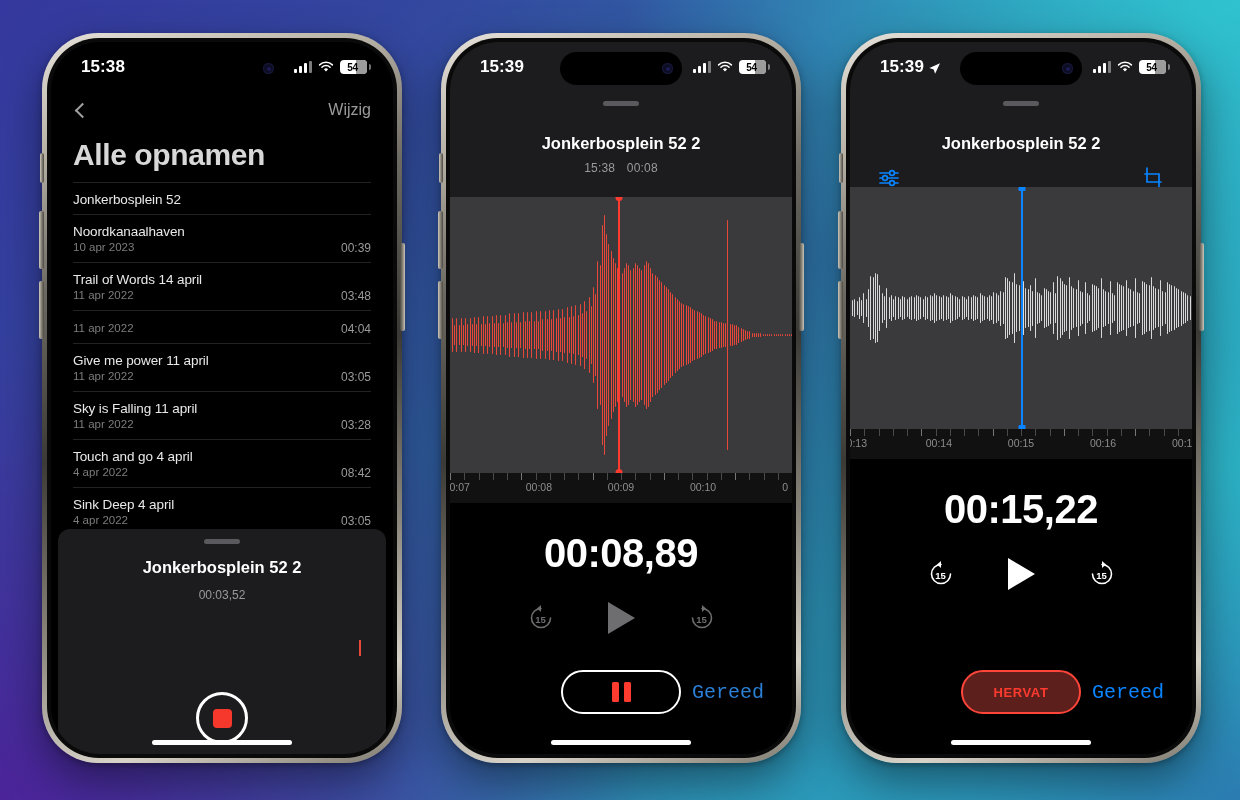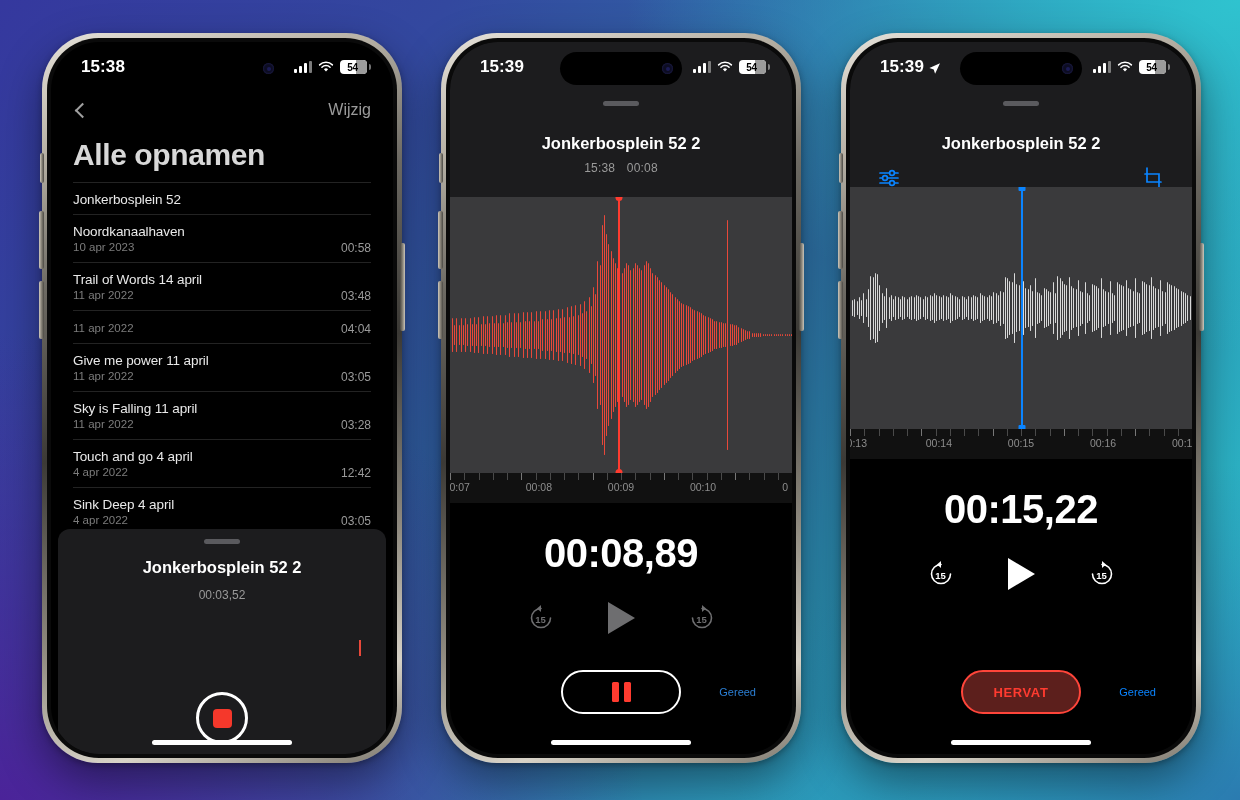--- a/index.html
+++ b/index.html
@@ -243,22 +243,22 @@
   .pill {
     width: 120px; height: 44px; border-radius: 24px;
     display: flex; align-items: center; justify-content: center;
   }
   .pill.outline { border: 2px solid #fff; }
   .pill.resume  { border: 2px solid #ff453a; background: #5c1f1c; }
   .pill.resume span { color: #ff3b30; font-size: 13px; font-weight: bold; letter-spacing: .6px; }
   .pause-ico { display:flex; gap:5px; }
   .pause-ico i { display:block; width: 7px; height: 20px; border-radius: 1.5px; background: #ff3b2f; }
   .done-link {
-    position: absolute; right: 36px;
-    font-size: 11px; color: #2b7fd4;
+    position: absolute; right: 28px;
+    font-size: 20px; color: #2b7fd4; font-family: Liberation Mono, monospace;
   }
   .done-link.bright { color: #0a84ff; }
 </style>
 </head>
 <body>
 
 <div class="phone p1">
   <div class="btn-side btn-mute"></div>
   <div class="btn-side btn-volup"></div>
   <div class="btn-side btn-voldn"></div>
@@ -301,21 +301,21 @@
     <div class="big-title">Alle opnamen</div>
 
     <div class="rec-list" id="rec-list">
           <div class="rec-row">
             <div class="nm">Jonkerbosplein 52</div>
           </div>
           <div class="rec-row">
             <div class="nm">Noordkanaalhaven</div>
             <div class="meta">
               <div class="dt">10 apr 2023</div>
-              <div class="dur">00:58</div>
+              <div class="dur">00:39</div>
             </div>
           </div>
           <div class="rec-row">
             <div class="nm">Trail of Words 14 april</div>
             <div class="meta">
               <div class="dt">11 apr 2022</div>
               <div class="dur">03:48</div>
             </div>
           </div>
           <div class="rec-row">
@@ -335,21 +335,21 @@
             <div class="nm">Sky is Falling 11 april</div>
             <div class="meta">
               <div class="dt">11 apr 2022</div>
               <div class="dur">03:28</div>
             </div>
           </div>
           <div class="rec-row">
             <div class="nm">Touch and go 4 april</div>
             <div class="meta">
               <div class="dt">4 apr 2022</div>
-              <div class="dur">12:42</div>
+              <div class="dur">08:42</div>
             </div>
           </div>
           <div class="rec-row">
             <div class="nm">Sink Deep 4 april</div>
             <div class="meta">
               <div class="dt">4 apr 2022</div>
               <div class="dur">03:05</div>
             </div>
           </div>
         </div>

